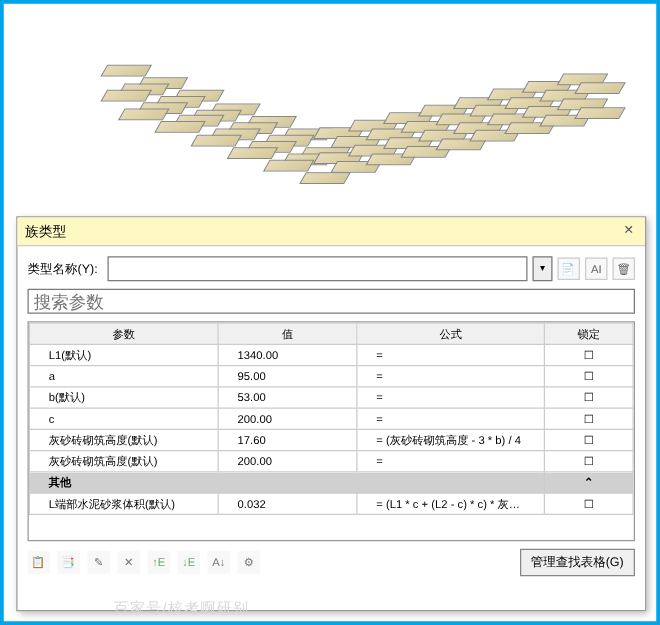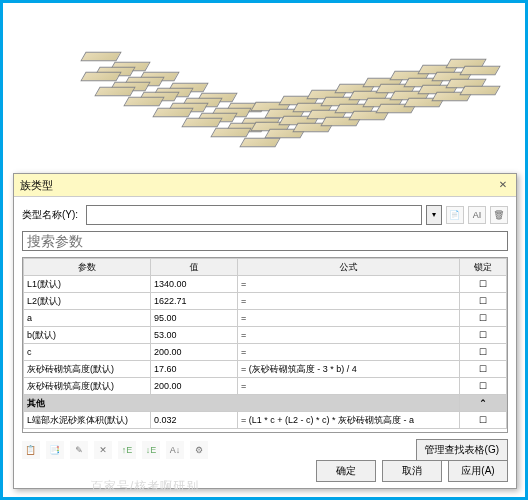--- a/index.html
+++ b/index.html
@@ -10,21 +10,21 @@
 .titlebar{height:22px;background:#fef9c3;border-bottom:1px solid #ccc;padding:0 6px;display:flex;align-items:center;justify-content:space-between}
 .titlebar .close{width:14px;height:14px;font-size:10px;text-align:center;line-height:14px;color:#555}
 .body{padding:8px}
 .row{display:flex;align-items:center;margin-bottom:6px;gap:4px}
 .lbl{width:60px;font-size:10px}
 .txt{flex:1;height:18px;border:1px solid #7a7a7a;background:#fff;padding:0 4px;font-size:14px}
 .dd{width:14px;height:18px;border:1px solid #7a7a7a;background:#eee;text-align:center;line-height:18px;font-size:8px}
 .ibtn{width:16px;height:16px;border:1px solid #ccc;background:#f8f8f8;text-align:center;line-height:16px;font-size:9px;color:#666}
 .grid{border:1px solid #999;height:174px;overflow:auto;background:#fff}
 table{width:100%;border-collapse:collapse;table-layout:fixed}
-th,td{border:1px solid #ccc;padding:1px 3px;font-size:9px;white-space:nowrap;overflow:hidden;text-overflow:ellipsis;height:14px}
+th,td{border:1px solid #ccc;padding:1px 15px;font-size:9px;white-space:nowrap;overflow:hidden;text-overflow:ellipsis;height:14px}
 th{background:#f0f0f0;font-weight:normal;text-align:center}
 .section td{background:#d0d0d0;font-weight:bold}
 .lock{text-align:center}
 .toolbar{display:flex;gap:6px;margin-top:6px;align-items:center}
 .toolbar .ibtn{width:18px;height:18px;line-height:18px;border:none;color:#777}
 .link{color:#0066cc;cursor:pointer;font-size:10px;margin-top:4px;display:inline-block}
 .footer{position:absolute;bottom:6px;right:8px;display:flex;gap:6px;align-items:center}
 .btn{min-width:60px;height:22px;border:1px solid #888;background:#f0f0f0;font-size:10px;padding:0 8px}
 .mgr{min-width:90px}
 .wm{position:absolute;bottom:2px;left:88px;color:#d9d9d9;font-size:12px;letter-spacing:1px;pointer-events:none}
@@ -121,26 +121,20 @@
     </tr>
             </thead>
     <tbody id="tbody">
               <tr>
                 <td>L1(默认)</td>
                 <td>1340.00</td>
                 <td>=</td>
                 <td class="lock">☐</td>
               </tr>
               <tr>
-                <td>L2(默认)</td>
-                <td>1622.71</td>
-                <td>=</td>
-                <td class="lock">☐</td>
-              </tr>
-              <tr>
                 <td>a</td>
                 <td>95.00</td>
                 <td>=</td>
                 <td class="lock">☐</td>
               </tr>
               <tr>
                 <td>b(默认)</td>
                 <td>53.00</td>
                 <td>=</td>
                 <td class="lock">☐</td>
@@ -182,20 +176,15 @@
    <span class="ibtn">✎</span>
    <span class="ibtn">✕</span>
    <span class="ibtn" style="color:#6a6">↑E</span>
    <span class="ibtn" style="color:#6a6">↓E</span>
    <span class="ibtn">A↓</span>
    <span class="ibtn">⚙</span>
    <div style="flex:1"></div>
    <button class="btn mgr">管理查找表格(G)</button>
   </div>
  </div>
- <div class="footer">
-  <button class="btn">确定</button>
-  <button class="btn">取消</button>
-  <button class="btn">应用(A)</button>
- </div>
 </div>
 <div class="wm">百家号/核考啊研别</div>
 </div>
 
 </body></html>

